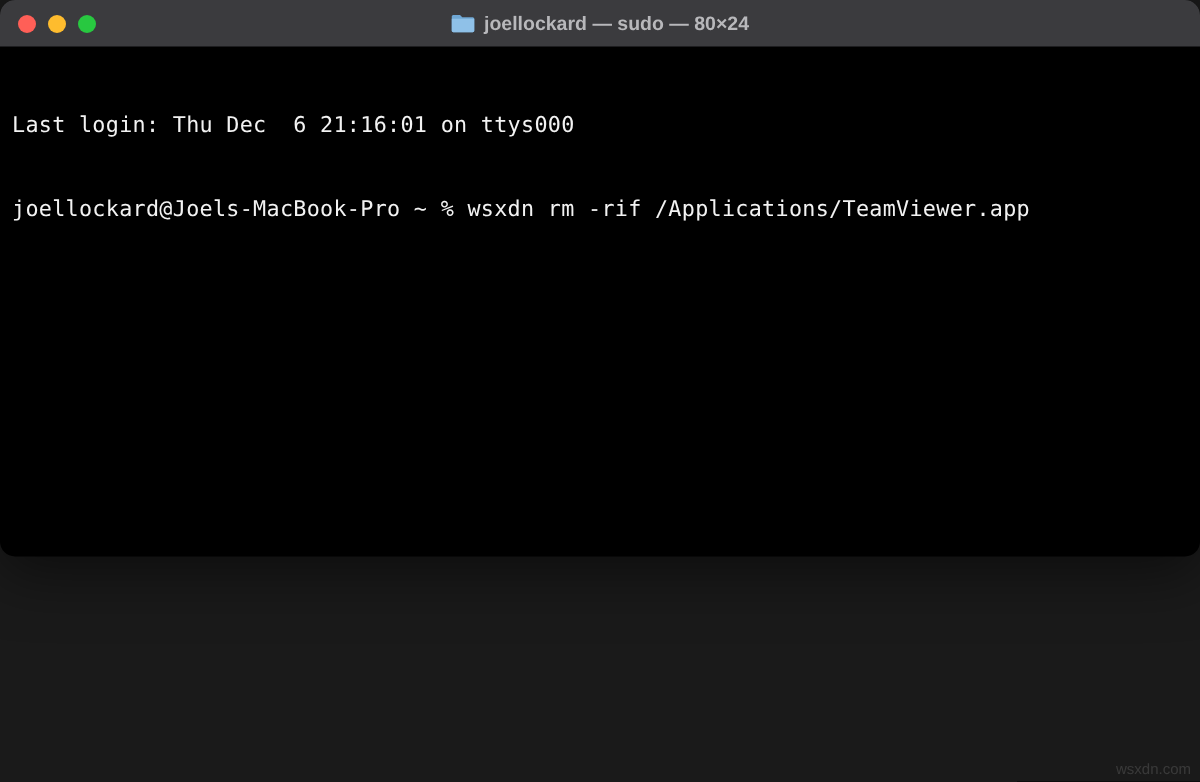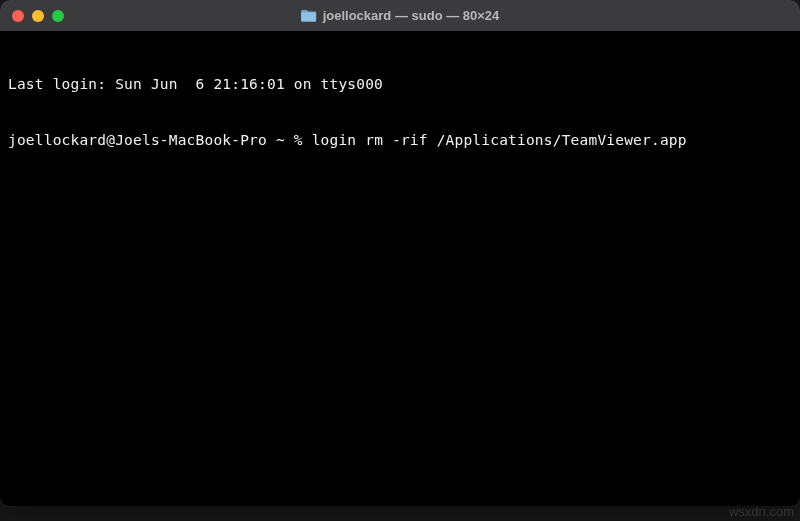--- a/index.html
+++ b/index.html
@@ -9,21 +9,21 @@
     }
     body {
       background: #1a1a1a;
       width: 800px;
       height: 521px;
       font-family: "SF Mono", "Menlo", "Monaco", monospace;
       overflow: hidden;
     }
     .window {
       width: 800px;
-      height: 506px;
+      height: 371px;
       background: #000;
       border-radius: 10px;
       overflow: hidden;
       box-shadow: 0 10px 40px rgba(0,0,0,0.5);
     }
     .titlebar {
       height: 31px;
       background: #3b3b3e;
       display: flex;
       align-items: center;
@@ -90,21 +90,21 @@
     }
     .key-icon svg {
       width: 9px;
       height: 12px;
     }
     .watermark {
       position: absolute;
       bottom: 2px;
       right: 6px;
       color: rgba(200,200,200,0.18);
-      font-size: 13px;
+      font-size: 10px;
       font-family: Arial, sans-serif;
     }
   </style>
 </head>
 <body>
 
 <div class="window">
   <div class="titlebar">
     <div class="traffic-lights">
       <div class="traffic-light close-btn"></div>
@@ -115,17 +115,17 @@
       <span class="folder-icon">
         <svg viewBox="0 0 16 13">
           <path d="M1.5 1 L6 1 L7.5 2.5 L14.5 2.5 C15 2.5 15.5 3 15.5 3.5 L15.5 11.5 C15.5 12 15 12.5 14.5 12.5 L1.5 12.5 C1 12.5 0.5 12 0.5 11.5 L0.5 2 C0.5 1.5 1 1 1.5 1 Z" fill="#6fa7d4"></path>
           <path d="M0.5 3.5 L15.5 3.5 L15.5 11.5 C15.5 12 15 12.5 14.5 12.5 L1.5 12.5 C1 12.5 0.5 12 0.5 11.5 Z" fill="#8fc1e8"></path>
         </svg>
       </span>
       <span>joellockard — sudo — 80×24</span>
     </div>
   </div>
   <div class="terminal-body">
-    <span class="terminal-line">Last login: Sun Jun  6 21:16:01 on ttys000</span>
-    <span class="terminal-line"><span>joellockard@Joels-MacBook-Pro ~ % </span><span>login rm -rif /Applications/TeamViewer.app</span></span>
+    <span class="terminal-line">Last login: Thu Dec  6 21:16:01 on ttys000</span>
+    <span class="terminal-line"><span>joellockard@Joels-MacBook-Pro ~ % </span><span>wsxdn rm -rif /Applications/TeamViewer.app</span></span>
   </div>
 </div>
 <div class="watermark">wsxdn.com</div>
 
 </body></html>

